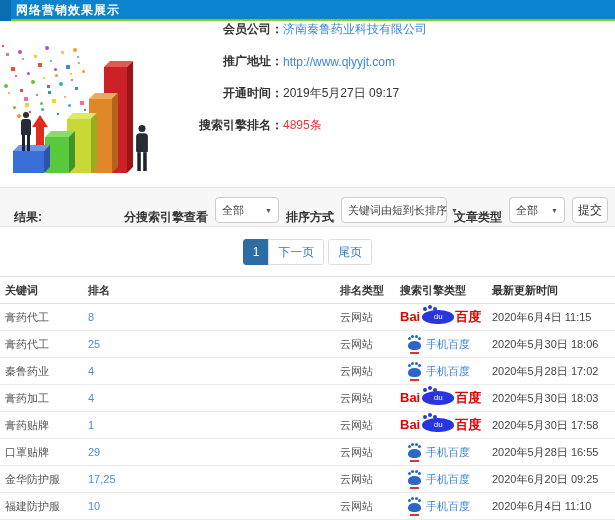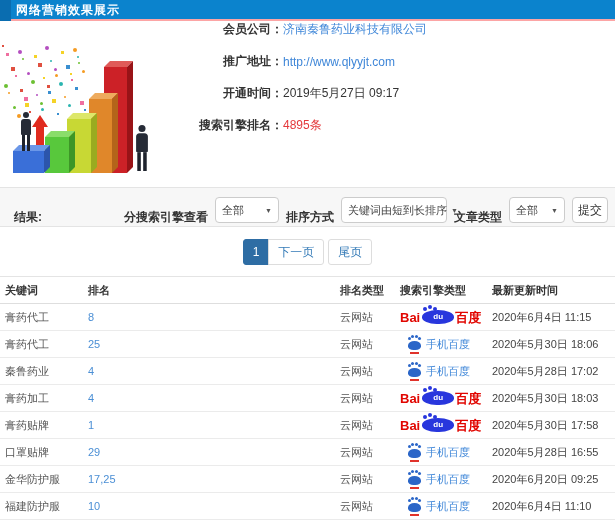--- a/index.html
+++ b/index.html
@@ -1,21 +1,21 @@
 <!DOCTYPE html>
 <html><head>
 <meta charset="utf-8">
 <style>
   * { margin:0; padding:0; box-sizing:border-box; }
   html,body { width:615px; height:520px; overflow:hidden; background:#fff;
     font-family:"Liberation Sans","DejaVu Sans",sans-serif; }
   .page { position:relative; width:615px; height:520px; background:#fff; }
 
   
-  .titlebar { position:relative; height:21px; background:#0b83cd; border-bottom:2px solid #fca5a5; }
+  .titlebar { position:relative; height:21px; background:#0b83cd; border-bottom:2px solid #84cc16; }
   .titlebar::before { content:''; position:absolute; left:0; top:0; width:11px; height:21px; background:#0a6db0; }
   .titlebar .title { color:#fff; font-size:12px; font-weight:bold; line-height:21px; padding-left:16px; letter-spacing:1px; }
 
   
   .top-section { display:flex; height:162px; background:#fff; }
   .illustration { position:relative; width:175px; height:162px; flex:0 0 175px; }
   .bar { position:absolute; bottom:10px; }
   .bar::before { content:''; position:absolute; top:-6px; left:3px; width:100%; height:6px; transform:skewX(-45deg); }
   .bar::after  { content:''; position:absolute; top:-3px; right:-6px; width:6px; height:100%; transform:skewY(-45deg); }
   .bar-blue   { left:13px;  width:31px; height:22px;  background:#3a6fd8; z-index:6; }
@@ -70,22 +70,22 @@
   .pg.last { margin-left:4px; border-radius:3px; }
 
   
   .ktable { width:615px; font-size:11px; }
   .trow, .thead { display:grid; grid-template-columns:83px 252px 60px 92px auto; align-items:center; padding-left:5px; }
   .thead { height:28px; border-top:1px solid #e4e4e4; border-bottom:1px solid #dedede; font-weight:bold; color:#333; }
   .trow { height:27px; border-bottom:1px solid #ebebeb; color:#555; }
   .c-rank { color:#4b8fd5; cursor:pointer; }
   .c-date { color:#444; }
 
-  .baidu-logo { display:inline-flex; align-items:center; font-weight:bold; font-size:13px; color:#e10601; line-height:1; }
-  .baidu-paw { position:relative; width:32px; height:14px; background:#2836dd; border-radius:50% 50% 46% 46%; color:#fff; font-size:8px; font-weight:bold; display:flex; align-items:center; justify-content:center; margin:0 1px 0 2px; }
+  .baidu-logo { display:inline-flex; align-items:flex-start; font-weight:bold; font-size:13px; color:#e10601; line-height:1; }
+  .baidu-paw { position:relative; width:32px; height:14px; background:#2836dd; border-radius:50% 50% 46% 46%; color:#fff; font-size:8px; font-weight:normal; display:flex; align-items:center; justify-content:center; margin:0 1px 0 2px; }
   .baidu-paw::before { content:''; position:absolute; top:-3px; left:1px; width:4px; height:4px; background:#2836dd; border-radius:50%; box-shadow:5px -2px 0 #2836dd, 10px 0 0 #2836dd; }
   .mbaidu { display:inline-flex; align-items:center; padding-left:8px; }
   .mpaw { position:relative; width:13px; height:9px; background:#2b66c8; border-radius:50% 50% 42% 42%; margin-right:5px; margin-top:2px; }
   .mpaw::before { content:''; position:absolute; top:-4px; left:0px; width:3px; height:3px; background:#2b66c8; border-radius:50%; box-shadow:3px -2px 0 #2b66c8, 7px -2px 0 #2b66c8, 10px 0 0 #2b66c8; }
   .mpaw::after { content:''; position:absolute; bottom:-4px; left:2px; width:9px; height:2px; background:#e0332b; }
   .m-label { color:#3e86d8; font-size:11px; }
 </style>
 </head>
 <body>
 

